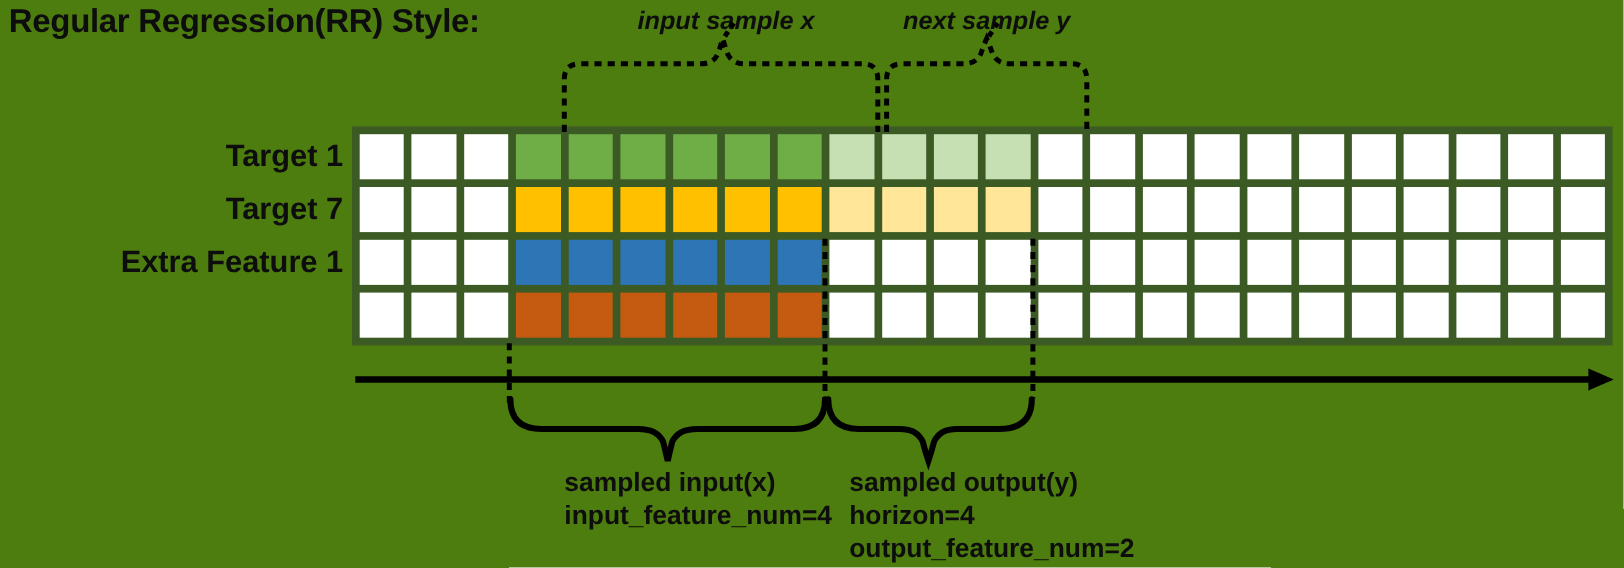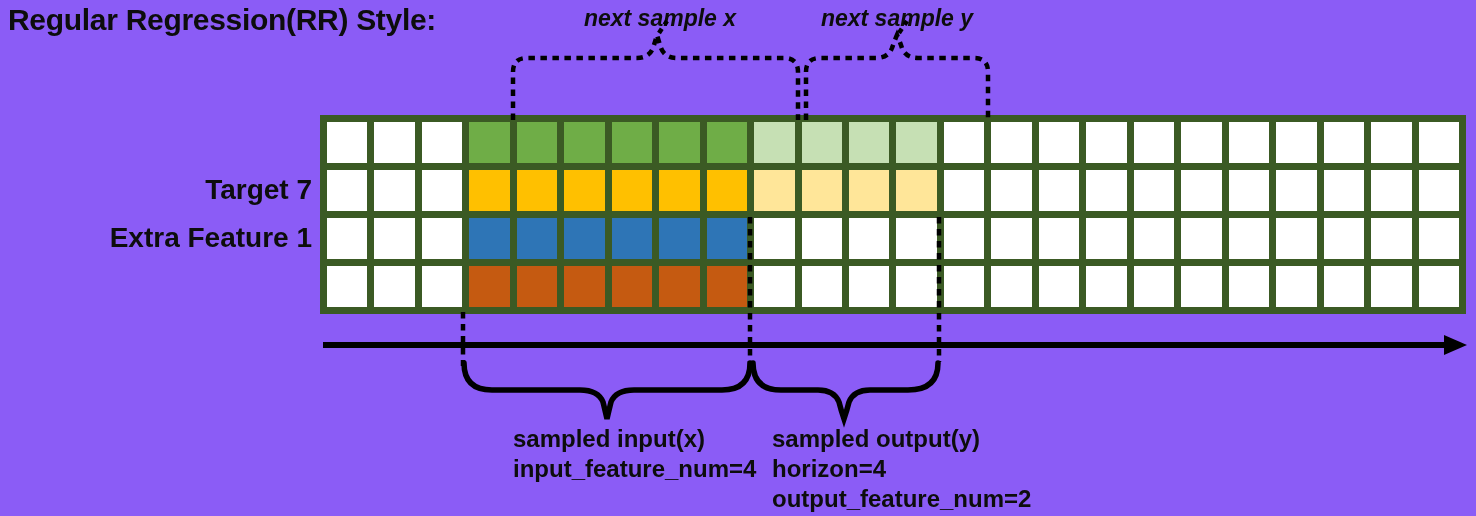--- a/index.html
+++ b/index.html
@@ -1,17 +1,17 @@
 <!DOCTYPE html>
 <html><head>
 <meta charset="utf-8">
 <style>
   html,body{margin:0;padding:0;background:#ffffff;}
   #stage{
-    position:relative;width:1476px;height:516px;background:#8b5cf6;overflow:hidden;
+    position:relative;width:1476px;height:516px;background:#4d7c0f;overflow:hidden;
     font-family:"Liberation Sans","DejaVu Sans",sans-serif;color:#0d0d0d;
   }
   .abs{position:absolute;}
   .title{left:8px;top:3px;font-size:30px;font-weight:bold;letter-spacing:-0.3px;}
   .row-label{left:0;width:312px;text-align:right;height:48px;line-height:48px;
     font-size:28px;font-weight:bold;white-space:nowrap;}
   .time-label{left:0;width:307px;text-align:right;top:330px;font-size:29px;font-weight:bold;}
   .next-label{top:5px;width:260px;text-align:center;font-size:23px;font-weight:600;font-style:italic;}
   .sample-block{top:424px;font-size:24px;font-weight:600;line-height:30px;white-space:nowrap;}
   #sample-grid{
@@ -25,23 +25,24 @@
   .solid-brace{fill:none;stroke:#000;stroke-width:5.5;stroke-linecap:round;}
   .axis{stroke:#000;stroke-width:6;}
 </style>
 </head>
 <body>
 
 <div id="stage">
 
   <div class="abs title">Regular Regression(RR) Style:</div>
 
-  <div class="abs next-label" style="left:530px;">next sample x</div>
+  <div class="abs next-label" style="left:530px;">input sample x</div>
   <div class="abs next-label" style="left:767px;font-style:italic;">next sample y</div>
 
+  <div class="abs row-label" style="top:118px;">Target 1</div>
   <div class="abs row-label" style="top:166px;">Target 7</div>
   <div class="abs row-label" style="top:214px;">Extra Feature 1</div>
 
   <div id="sample-grid" class="abs" style="background: rgb(59, 90, 36);">
       <div class="cell" style="background: rgb(255, 255, 255);"></div>
       <div class="cell" style="background: rgb(255, 255, 255);"></div>
       <div class="cell" style="background: rgb(255, 255, 255);"></div>
       <div class="cell" style="background: rgb(111, 173, 71);"></div>
       <div class="cell" style="background: rgb(111, 173, 71);"></div>
       <div class="cell" style="background: rgb(111, 173, 71);"></div>

